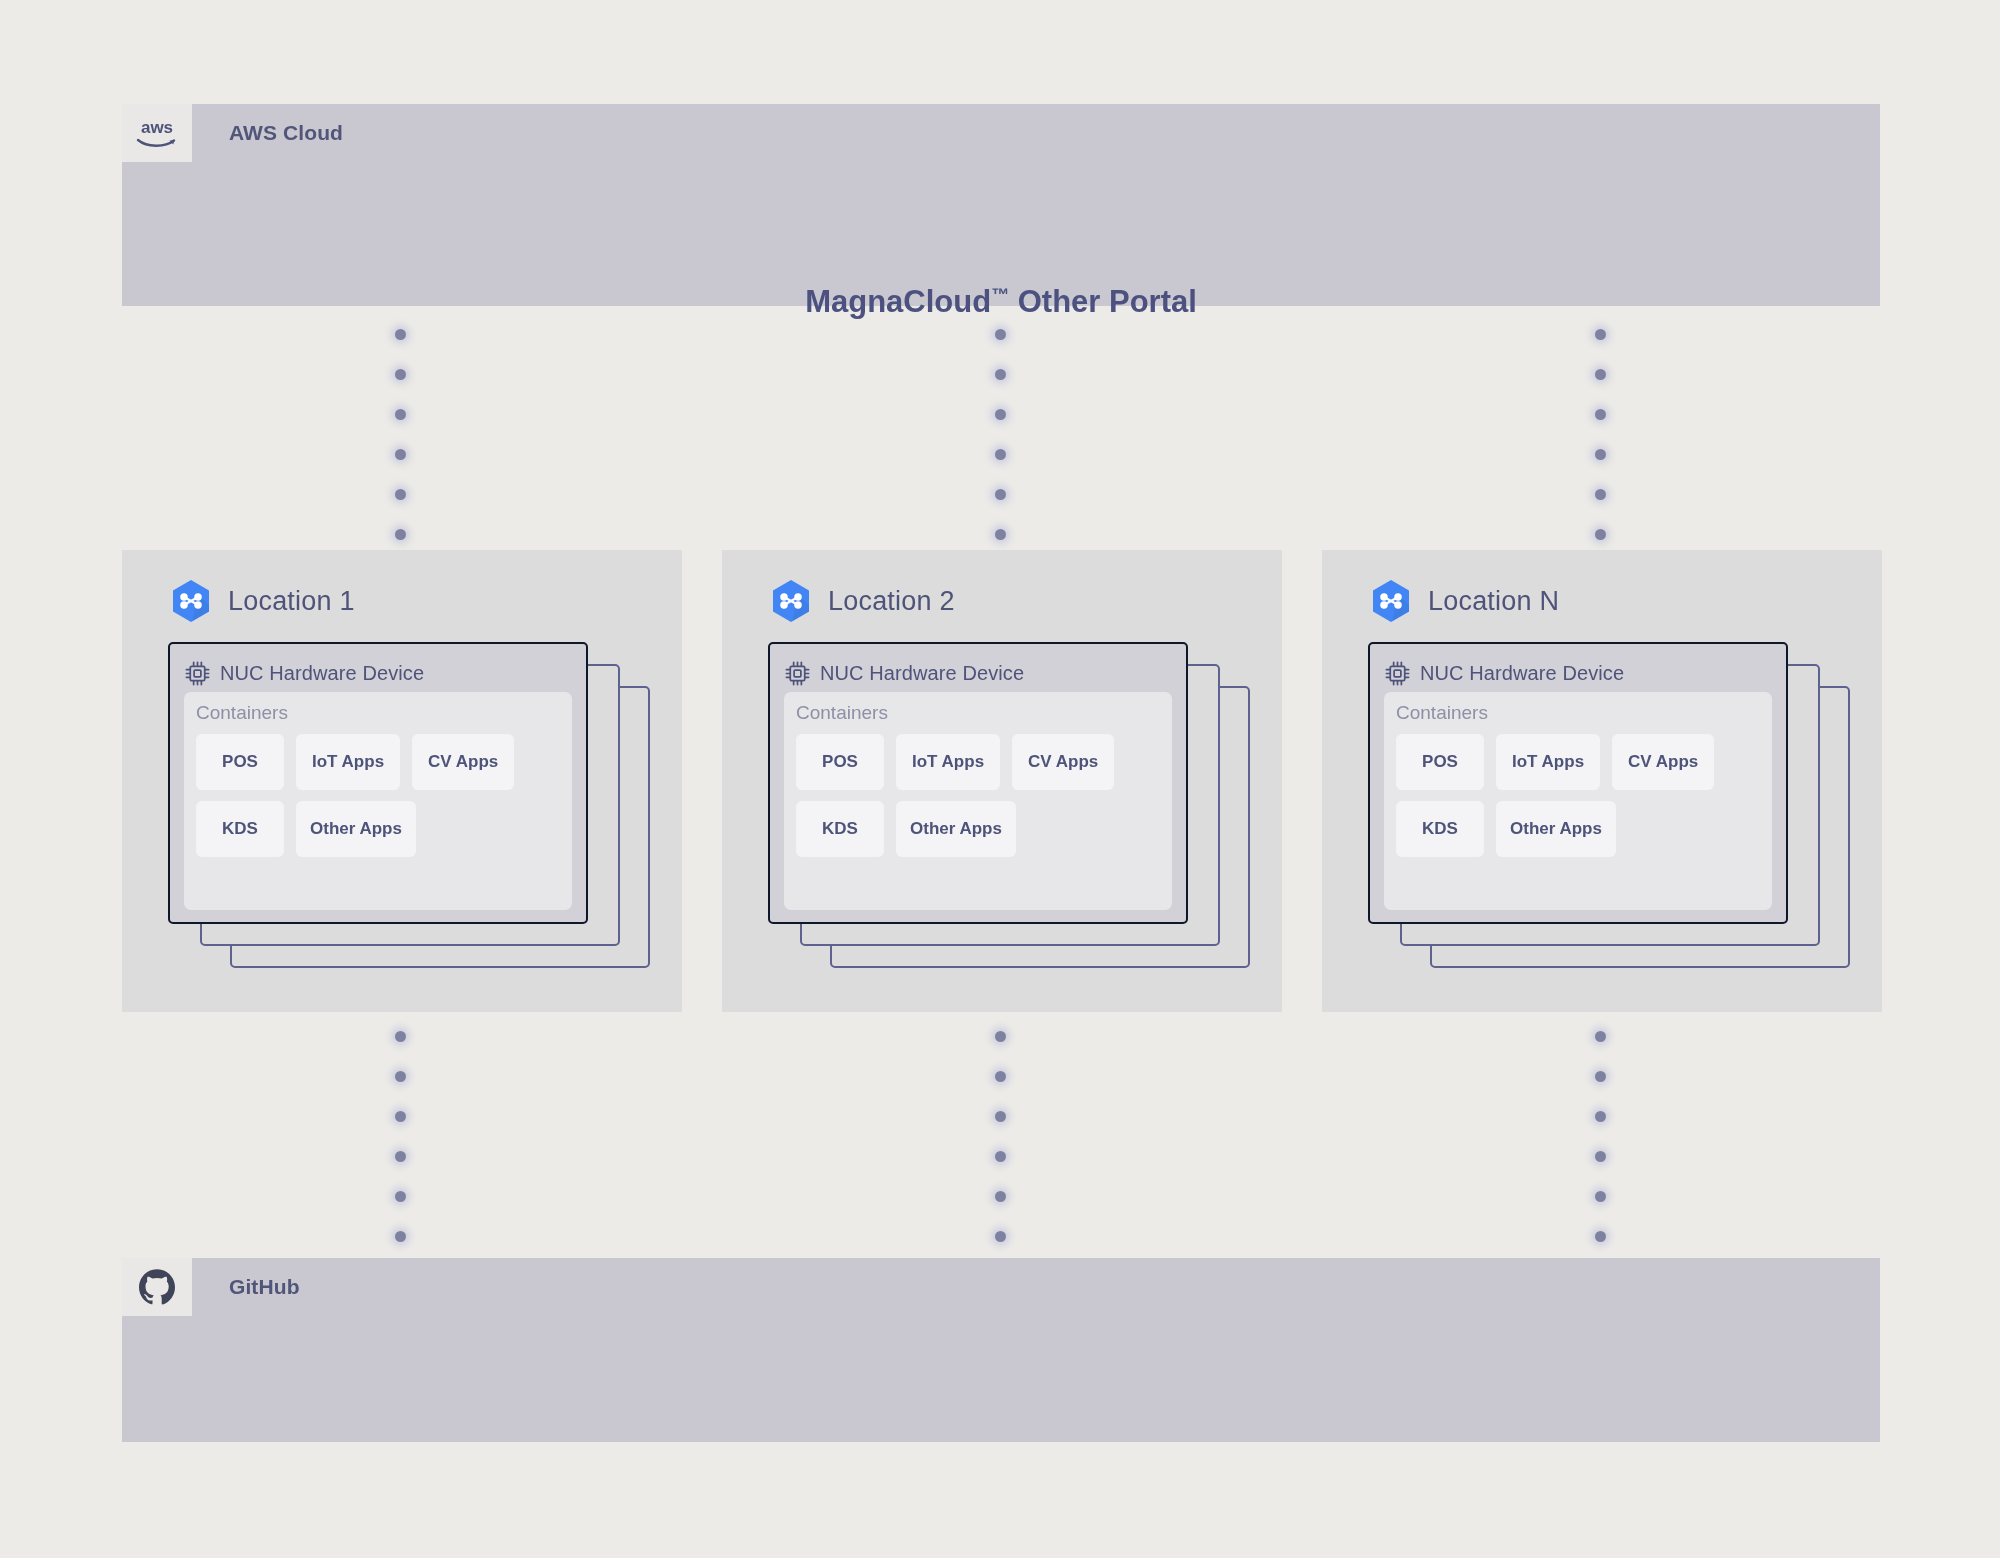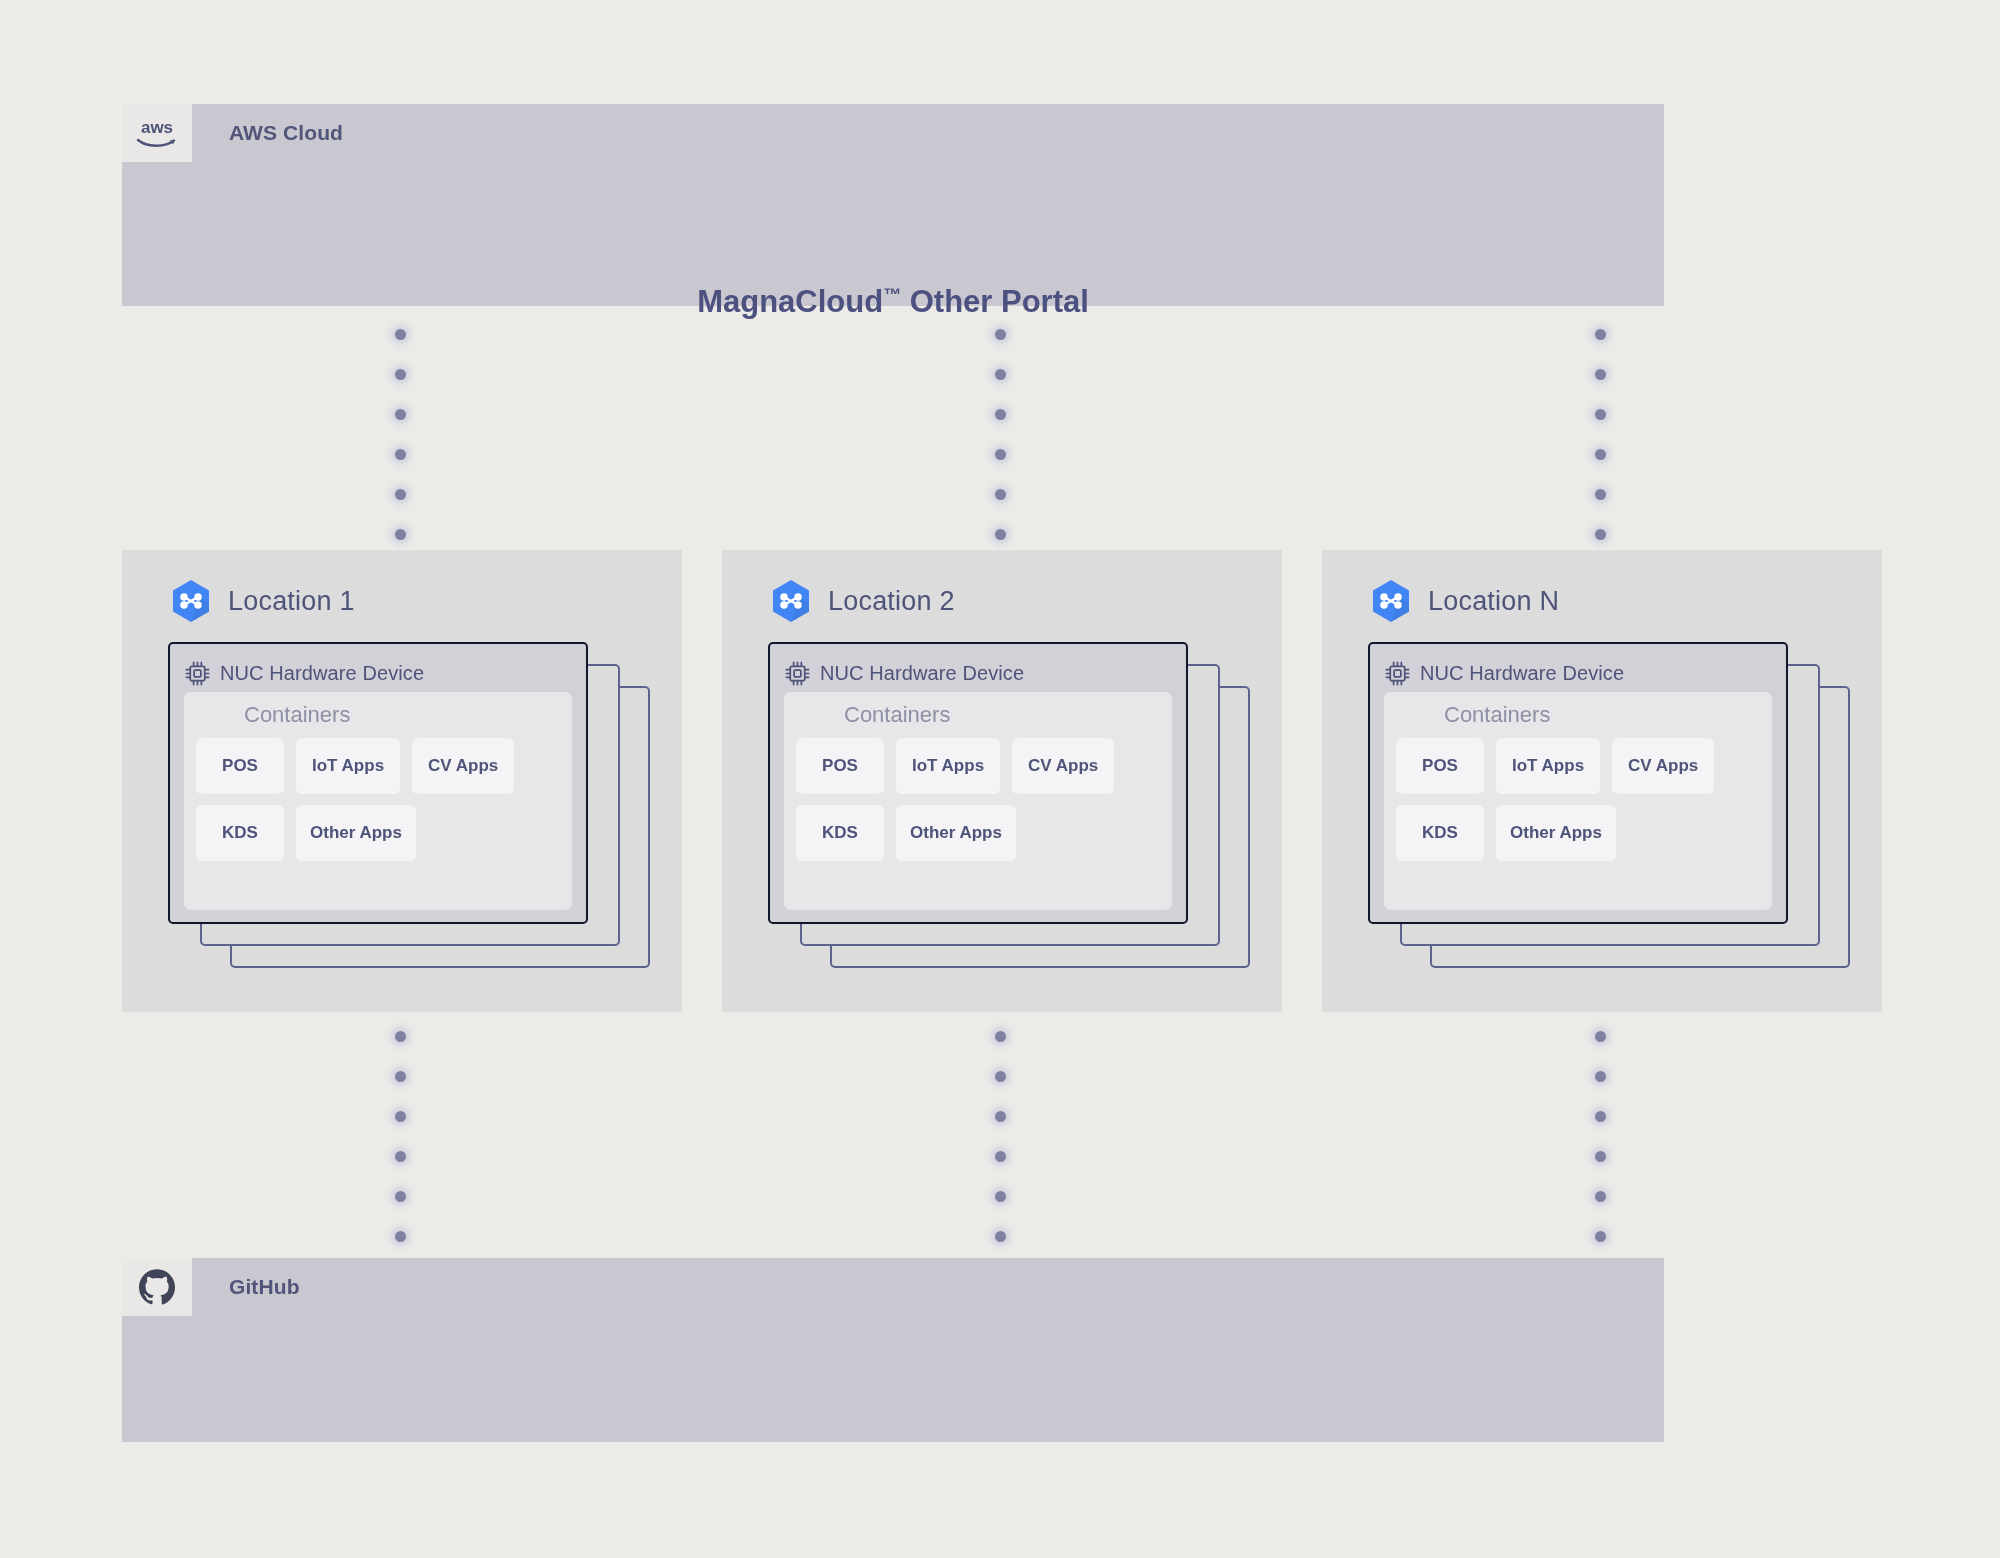--- a/index.html
+++ b/index.html
@@ -18,21 +18,21 @@
     width: 2000px;
     height: 1558px;
     background: #ecebe8;
   }
 
   
   .wide-panel {
     position: absolute;
     background: #c9c8d0;
     left: 122px;
-    width: 1542px;
+    width: 1758px;
   }
   #aws-panel  { top: 104px;  height: 202px; }
   #github-panel { top: 1258px; height: 184px; }
 
   .panel-badge {
     position: absolute;
     top: 0;
     left: 0;
     width: 70px;
     height: 58px;
@@ -143,24 +143,23 @@
     position: absolute;
     left: 14px;
     top: 48px;
     right: 14px;
     bottom: 12px;
     background: #e7e6e8;
     border-radius: 7px;
     padding: 10px 12px 12px 12px;
   }
   .containers-label {
-    font-size: 22px;
+    font-size: 19px;
     color: #8d90a6;
     margin-bottom: 10px;
-    margin-left: 48px;
   }
   .chip-row {
     display: flex;
     gap: 12px;
     margin-bottom: 11px;
   }
   .app-chip {
     background: #f4f4f6;
     border-radius: 6px;
     color: #4e5379;

